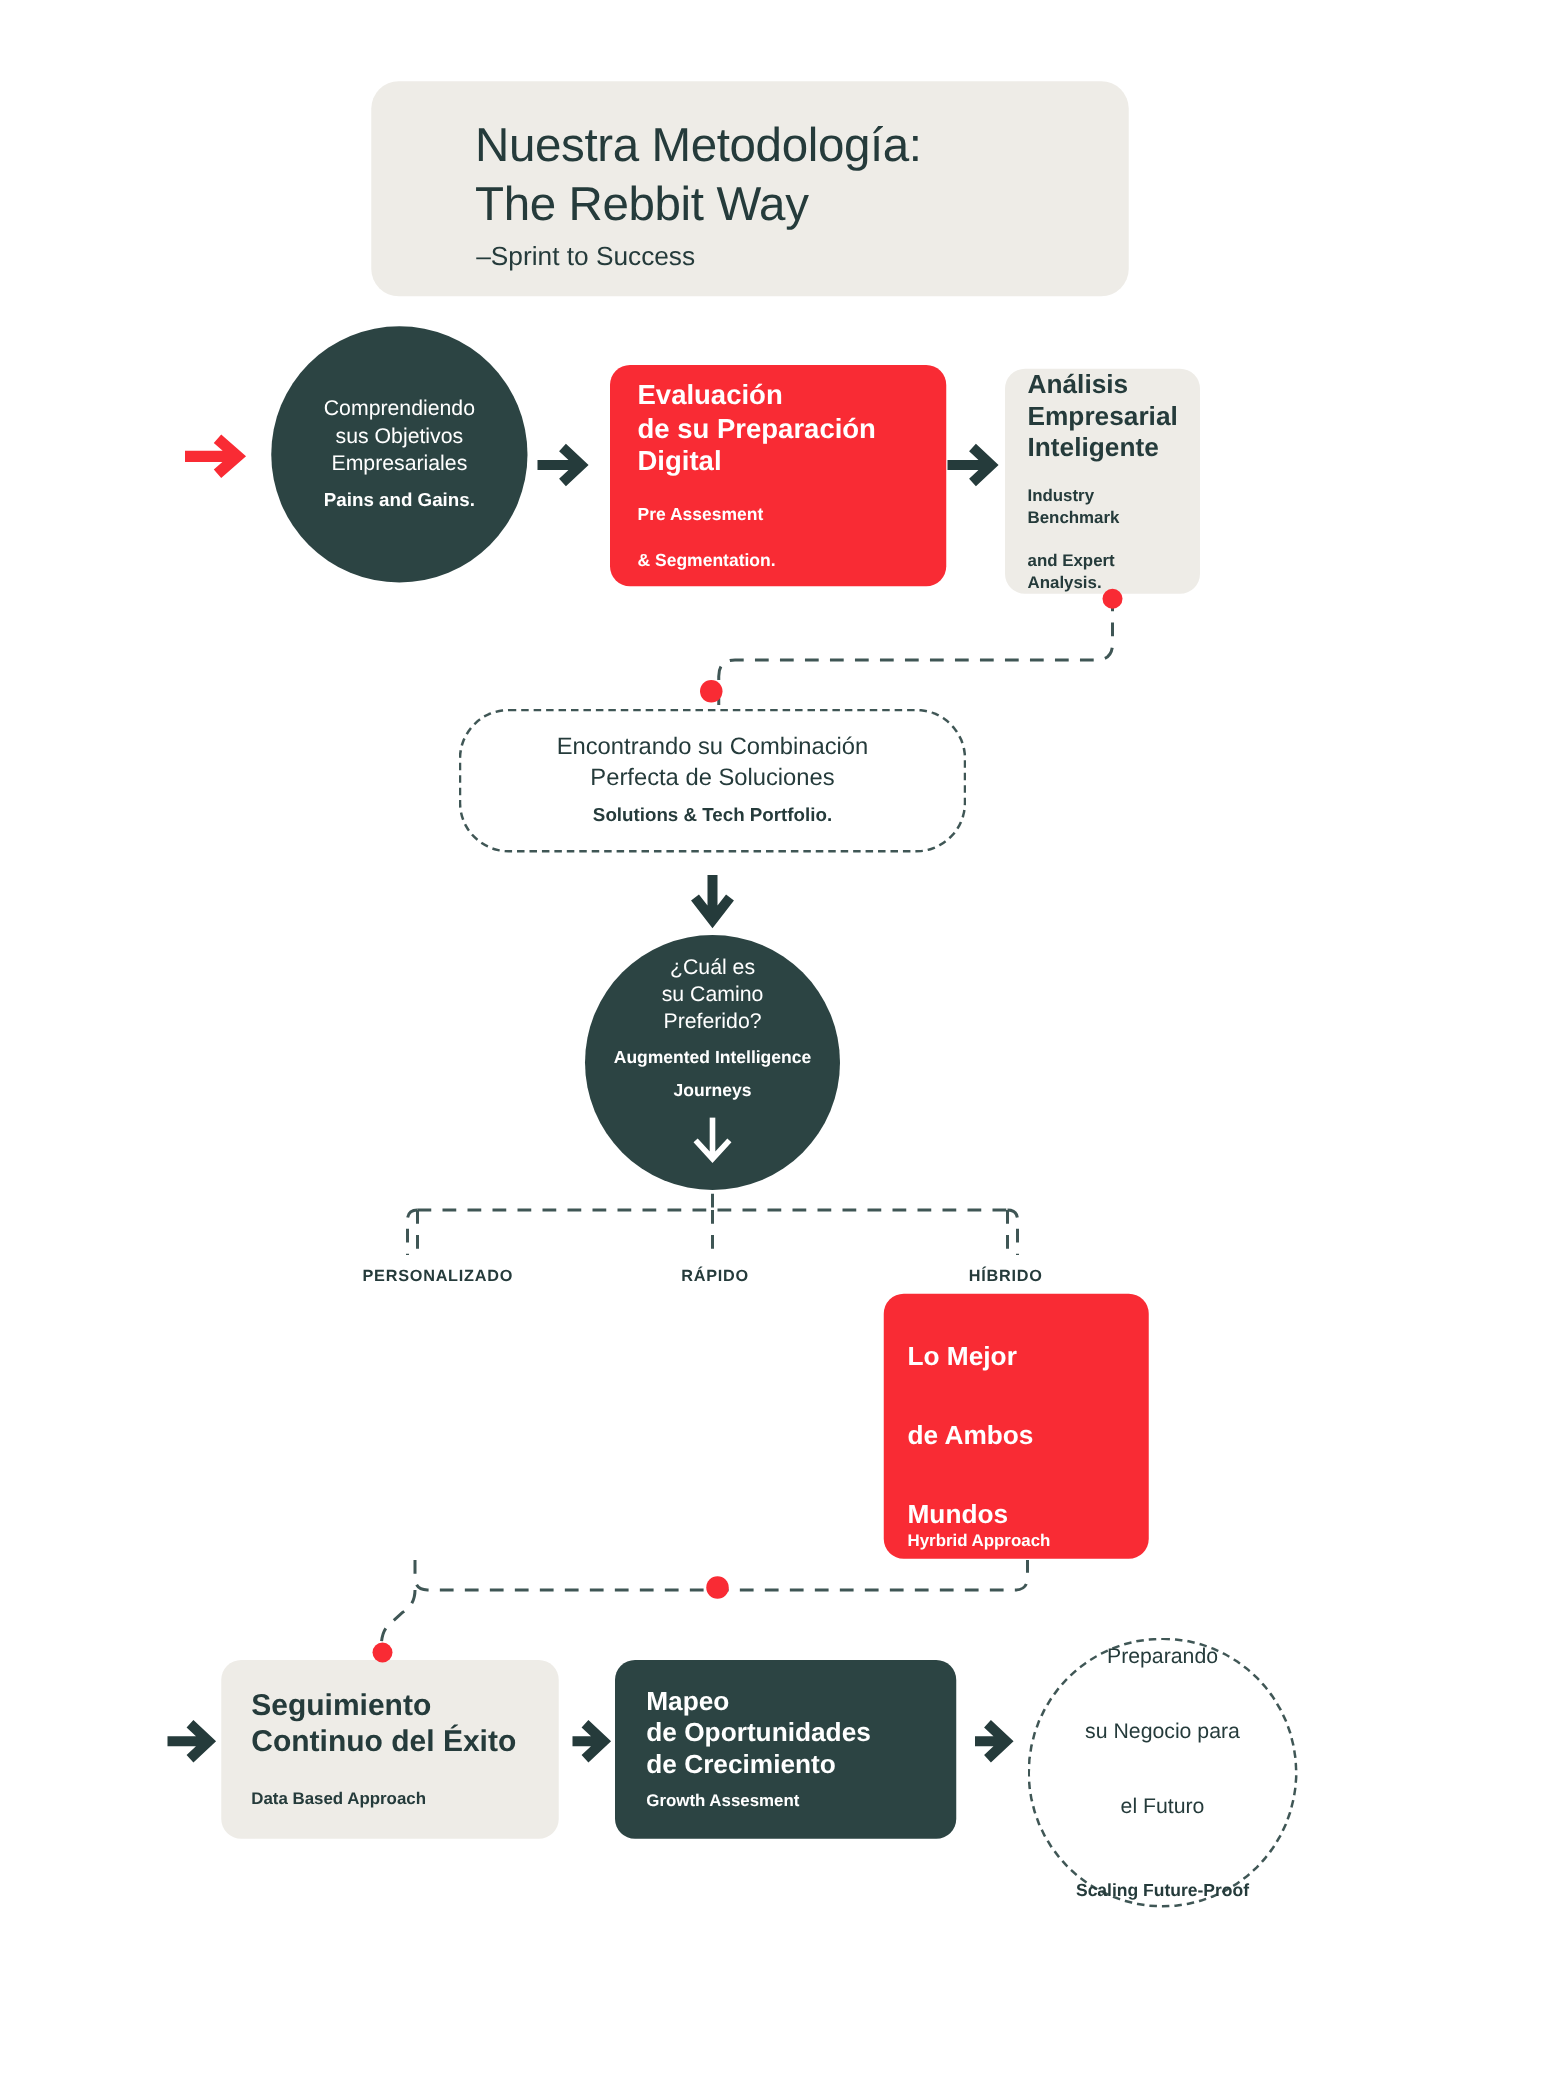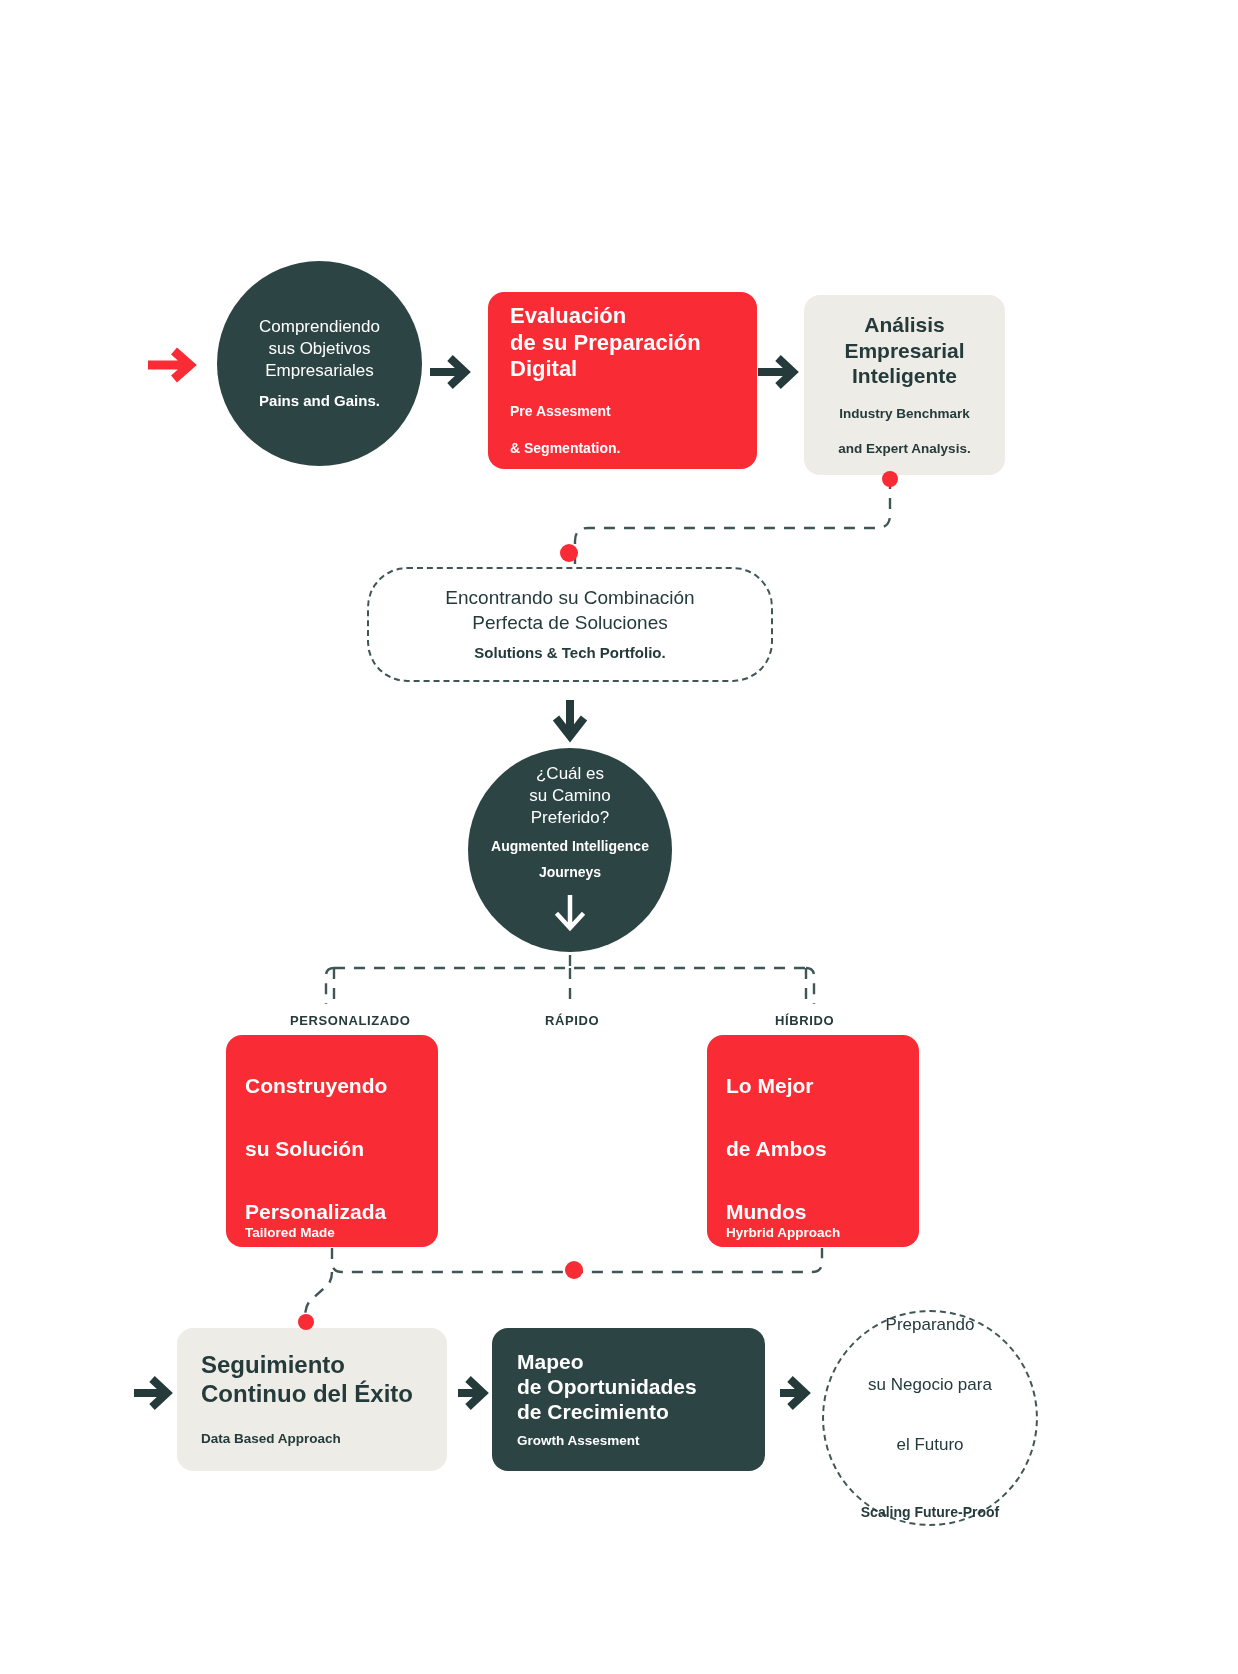--- a/index.html
+++ b/index.html
@@ -54,21 +54,21 @@
   .c1 { left: 217px; top: 261px; width: 205px; height: 205px; }
   .c1 .t-reg { font-size: 17px; }
   .c1 .h-sub { font-size: 15px; margin-top: 11px; }
 
   
   .b-eval { left: 488px; top: 292px; width: 269px; height: 177px; padding: 0 22px; }
   .b-eval .h-title { font-size: 22px; }
   .b-eval .h-sub { font-size: 14px; margin-top: 20px; }
 
   
-  .b-anal { left: 804px; top: 295px; width: 201px; height: 180px; padding: 0 18px; align-items: center; }
+  .b-anal { left: 804px; top: 295px; width: 156px; height: 180px; padding: 0 18px; }
   .b-anal .h-title { font-size: 21px; }
   .b-anal .h-sub { font-size: 13.5px; margin-top: 18px; }
 
   
   .pill-dashed {
     left: 367px; top: 567px; width: 406px; height: 115px;
     border: 2px dashed #3f5655; border-radius: 40px;
     display: flex; flex-direction: column;
     align-items: center; justify-content: center;
     color: #253b3b; text-align: center;
@@ -120,20 +120,25 @@
   .circle-dashed .h-sub { font-size: 14px; margin-top: 11px; }
 
   
   .overlay { position: absolute; left: 0; top: 0; width: 1238px; height: 1674px; pointer-events: none; }
 </style>
 </head>
 <body>
 
 <div class="stage">
 
+  <div class="title-card">
+    <div class="title-line1">Nuestra Metodología:</div>
+    <div class="title-line2">The Rebbit Way</div>
+    <div class="title-sub">–Sprint to Success</div>
+  </div>
 
   <div class="node circle-dark c1">
     <div class="t-reg">Comprendiendo</div>
     <div class="t-reg">sus Objetivos</div>
     <div class="t-reg">Empresariales</div>
     <div class="h-sub">Pains and Gains.</div>
   </div>
 
   <div class="node box red b-eval">
     <div class="h-title">Evaluación</div>
@@ -167,26 +172,20 @@
       <svg width="34" height="38" viewBox="0 0 34 38">
         <path d="M17 2 L17 30 M5 20 L17 33 L29 20" fill="none" stroke="#ffffff" stroke-width="4.5" stroke-linecap="square"></path>
       </svg>
     </div>
   </div>
 
   <div class="branch-label bl-1">PERSONALIZADO</div>
   <div class="branch-label bl-2">RÁPIDO</div>
   <div class="branch-label bl-3">HÍBRIDO</div>
 
-  <div class="node box red b-branch bb-1">
-    <div class="h-title">Construyendo</div>
-    <div class="h-title">su Solución</div>
-    <div class="h-title">Personalizada</div>
-    <div class="h-sub">Tailored Made</div>
-  </div>
 
 
   <div class="node box red b-branch bb-3">
     <div class="h-title">Lo Mejor</div>
     <div class="h-title">de Ambos</div>
     <div class="h-title">Mundos</div>
     <div class="h-sub">Hyrbrid Approach</div>
   </div>
 
   <div class="node box cream b-seg">

